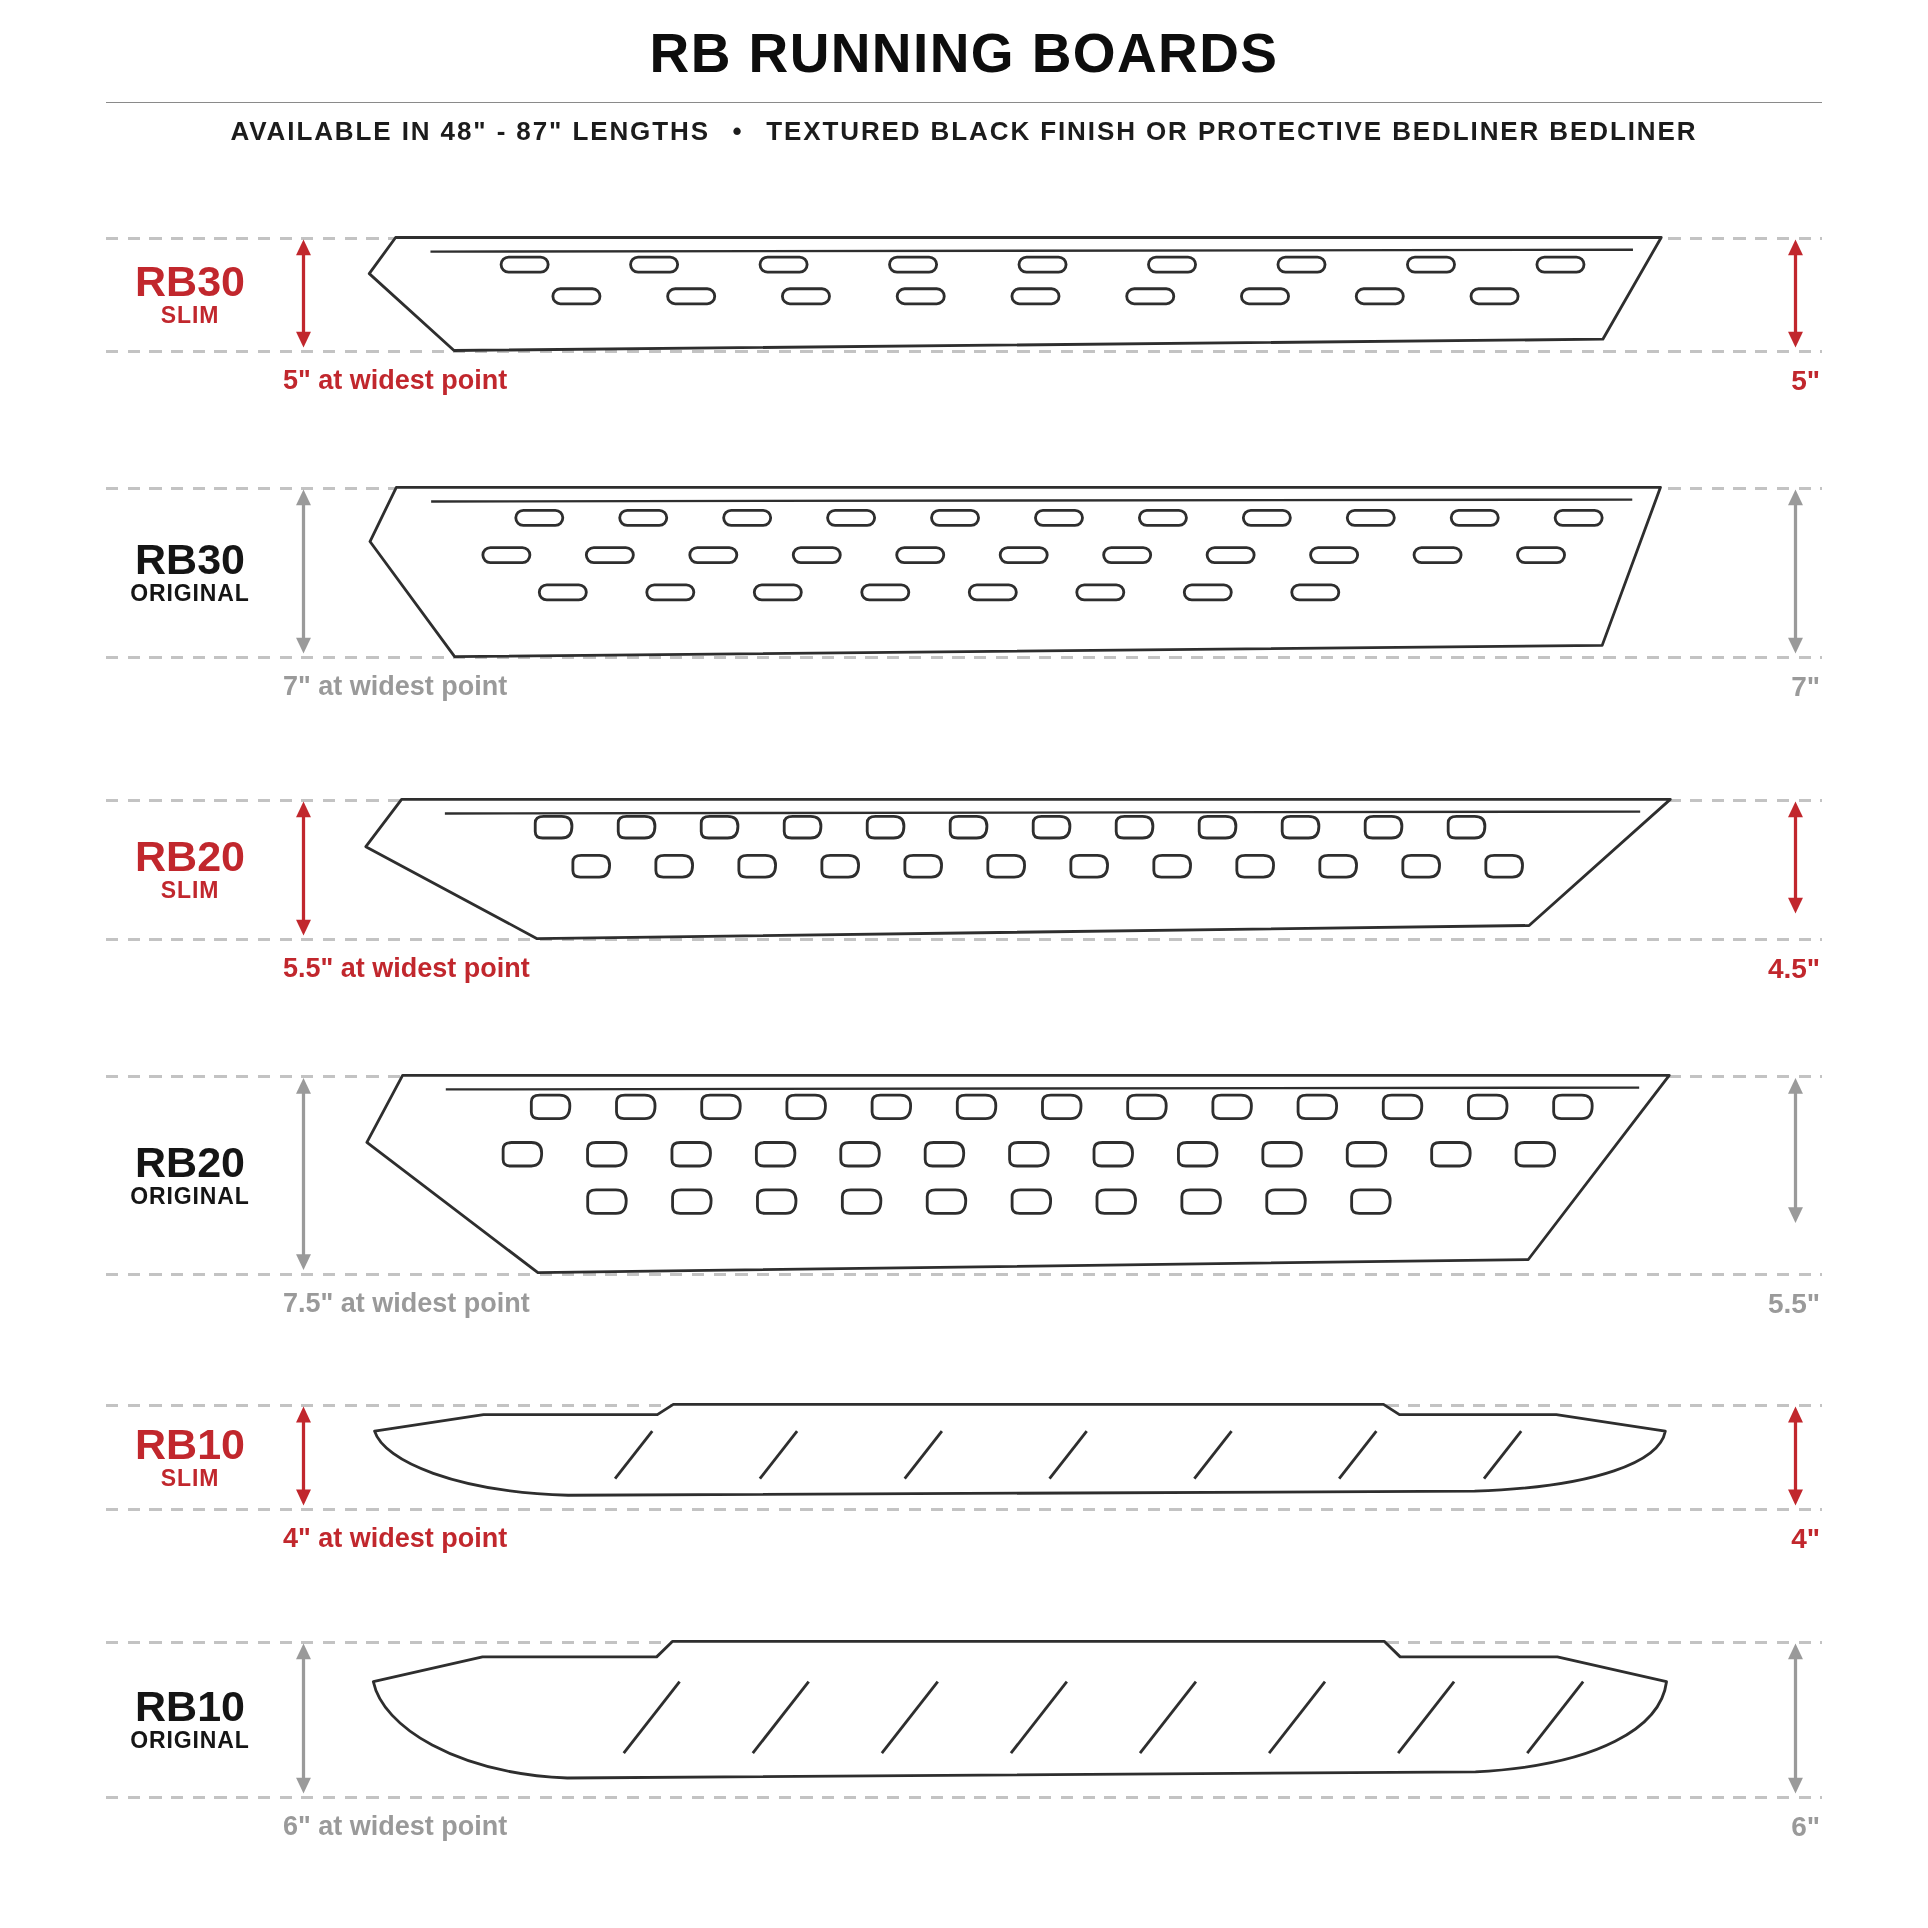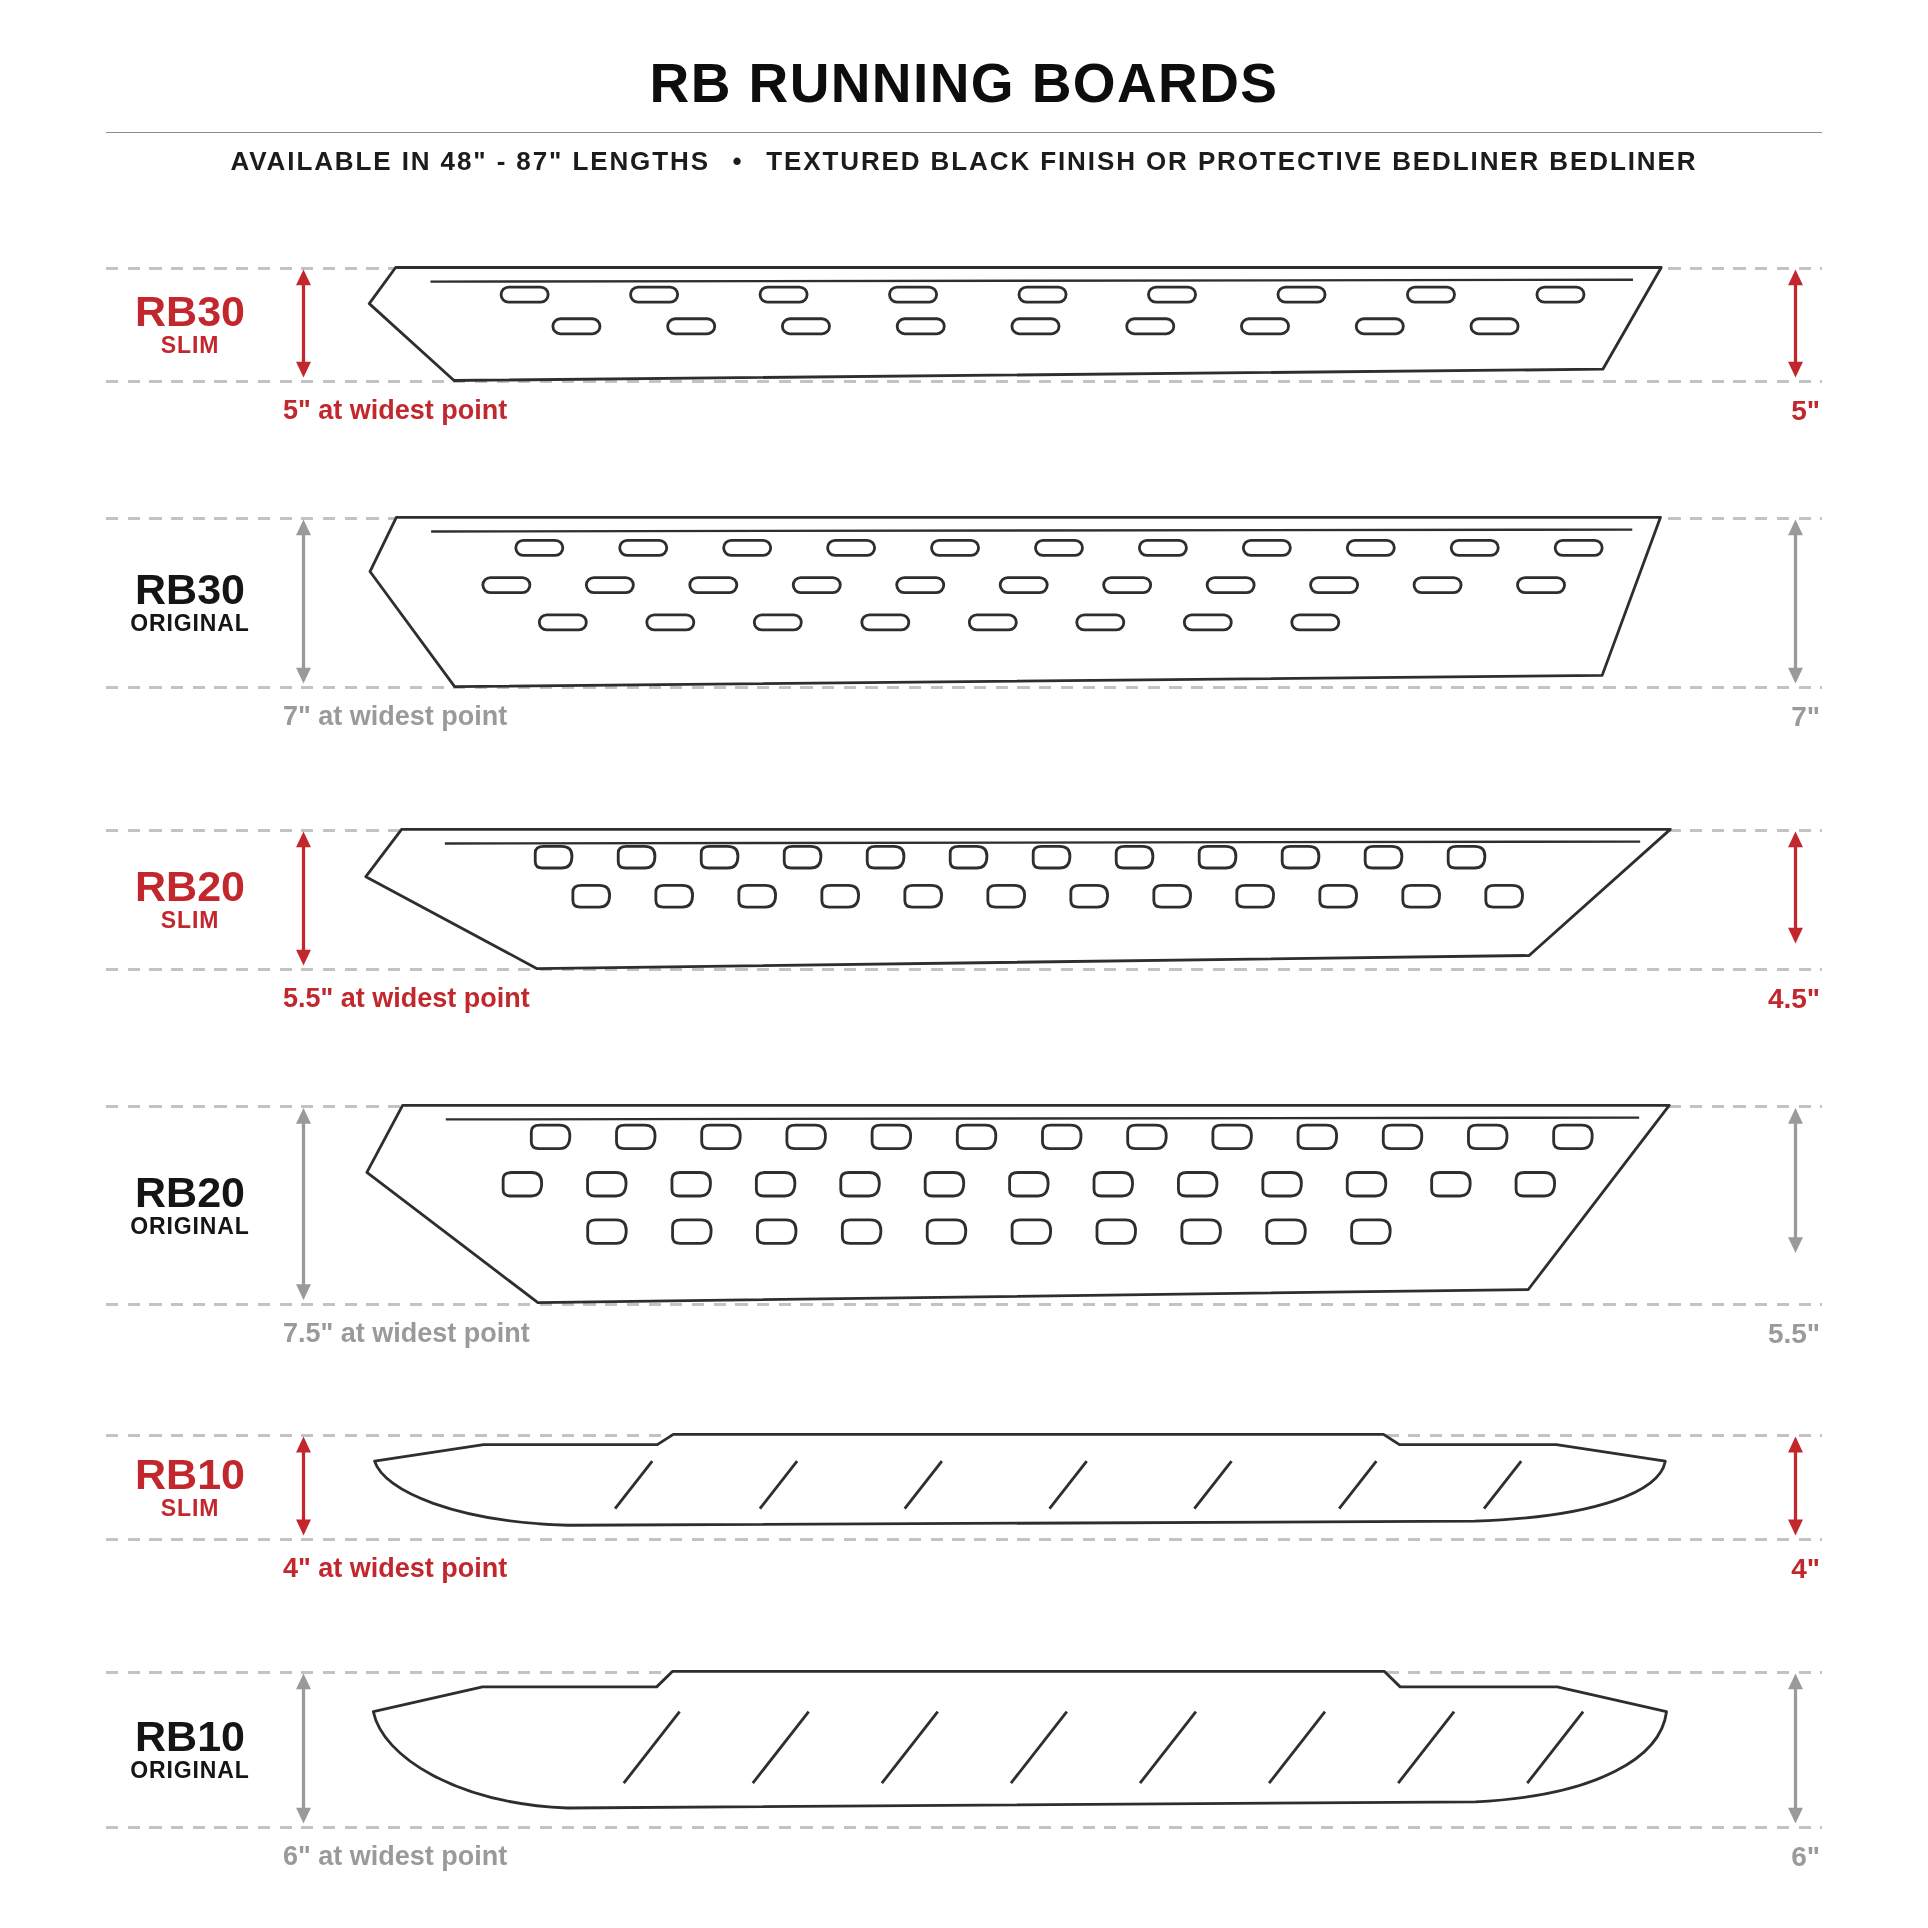--- a/index.html
+++ b/index.html
@@ -1,17 +1,17 @@
 <!DOCTYPE html>
 <html style="--red: #c1272d; --gray: #9a9a9a;font-size:15px"><head>
 <meta charset="utf-8">
 <style>
   html,body{margin:0;padding:0;background:#ffffff;}
   body{font-family:"Liberation Sans",sans-serif;font-weight:bold;color:#151515;}
-  .page{position:relative;width:1928px;height:1928px;box-sizing:border-box;padding:51px 106px 0;overflow:hidden;}
+  .page{position:relative;width:1928px;height:1928px;box-sizing:border-box;padding:21px 106px 0;overflow:hidden;}
 
   header{margin-bottom:90px;}
   .title{text-align:center;font-size:55px;letter-spacing:1.4px;margin:0;color:#0d0d0d;}
   .rule{border:none;border-top:1.9px solid #8a8a8a;margin:17px 0 13px;}
   .subtitle{text-align:center;font-size:26px;letter-spacing:1.9px;margin:0;white-space:nowrap;color:#1c1c1c;}
   .subtitle .sep{margin:0 22.6px;}
 
   .row{position:relative;height:calc(var(--bh) + 58px);}
   .dash{position:absolute;left:0;right:0;height:2.8px;z-index:1;
         background:repeating-linear-gradient(90deg,#c3c3c3 0 12.2px,transparent 12.2px 21.7px);}

